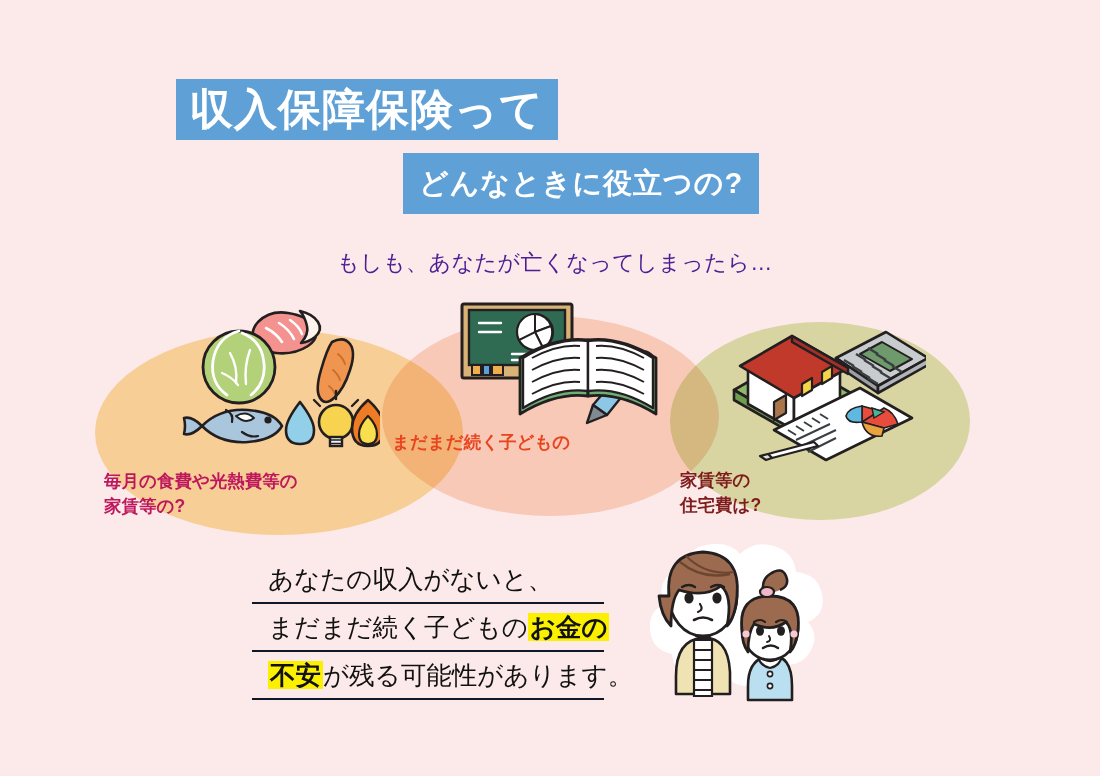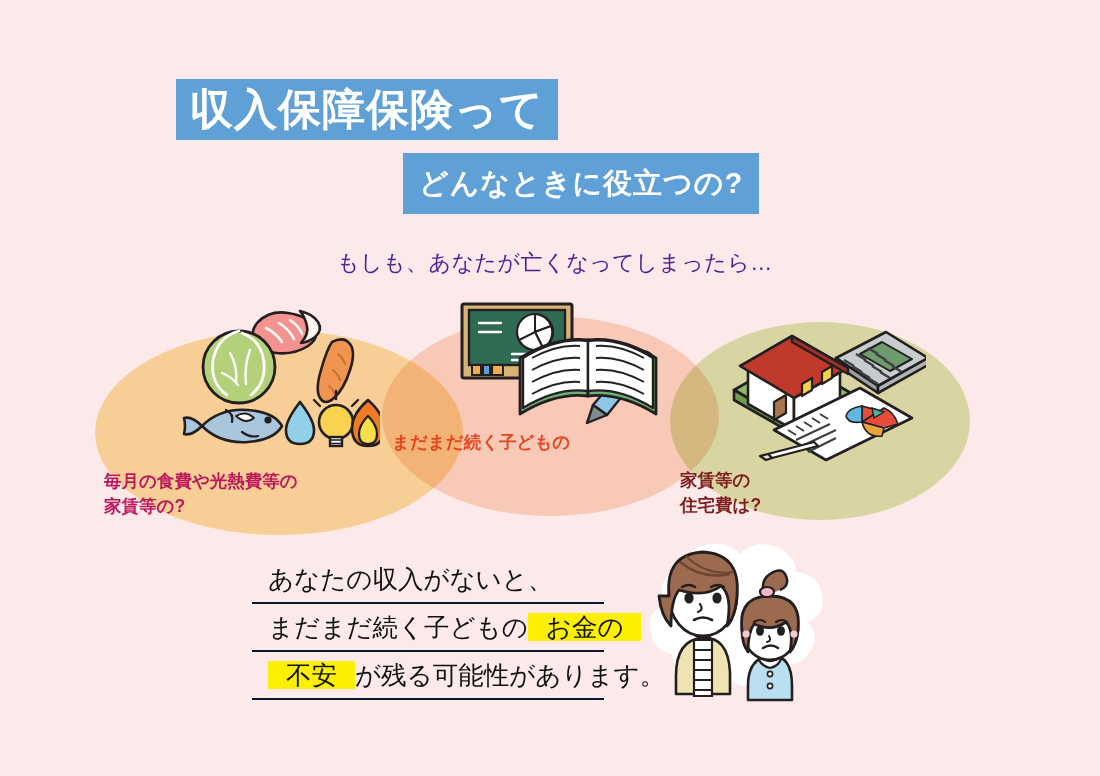--- a/index.html
+++ b/index.html
@@ -63,21 +63,22 @@
     display:flex;
     align-items:center;
     font-size:25.5px;
     font-weight:500;
     color:#111;
     white-space:nowrap;
   }
   .msg-line .txt { position:relative; z-index:2; padding-left:16px; }
   .hl {
     background:#fbf000;
-    padding:0 18px;
+    padding:0 2px;
+    font-weight:bold;
   }
 
   
   #cloud { position:absolute; left:624px; top:534px; }
 </style>
 </head>
 <body>
 
 <div id="stage">
 

